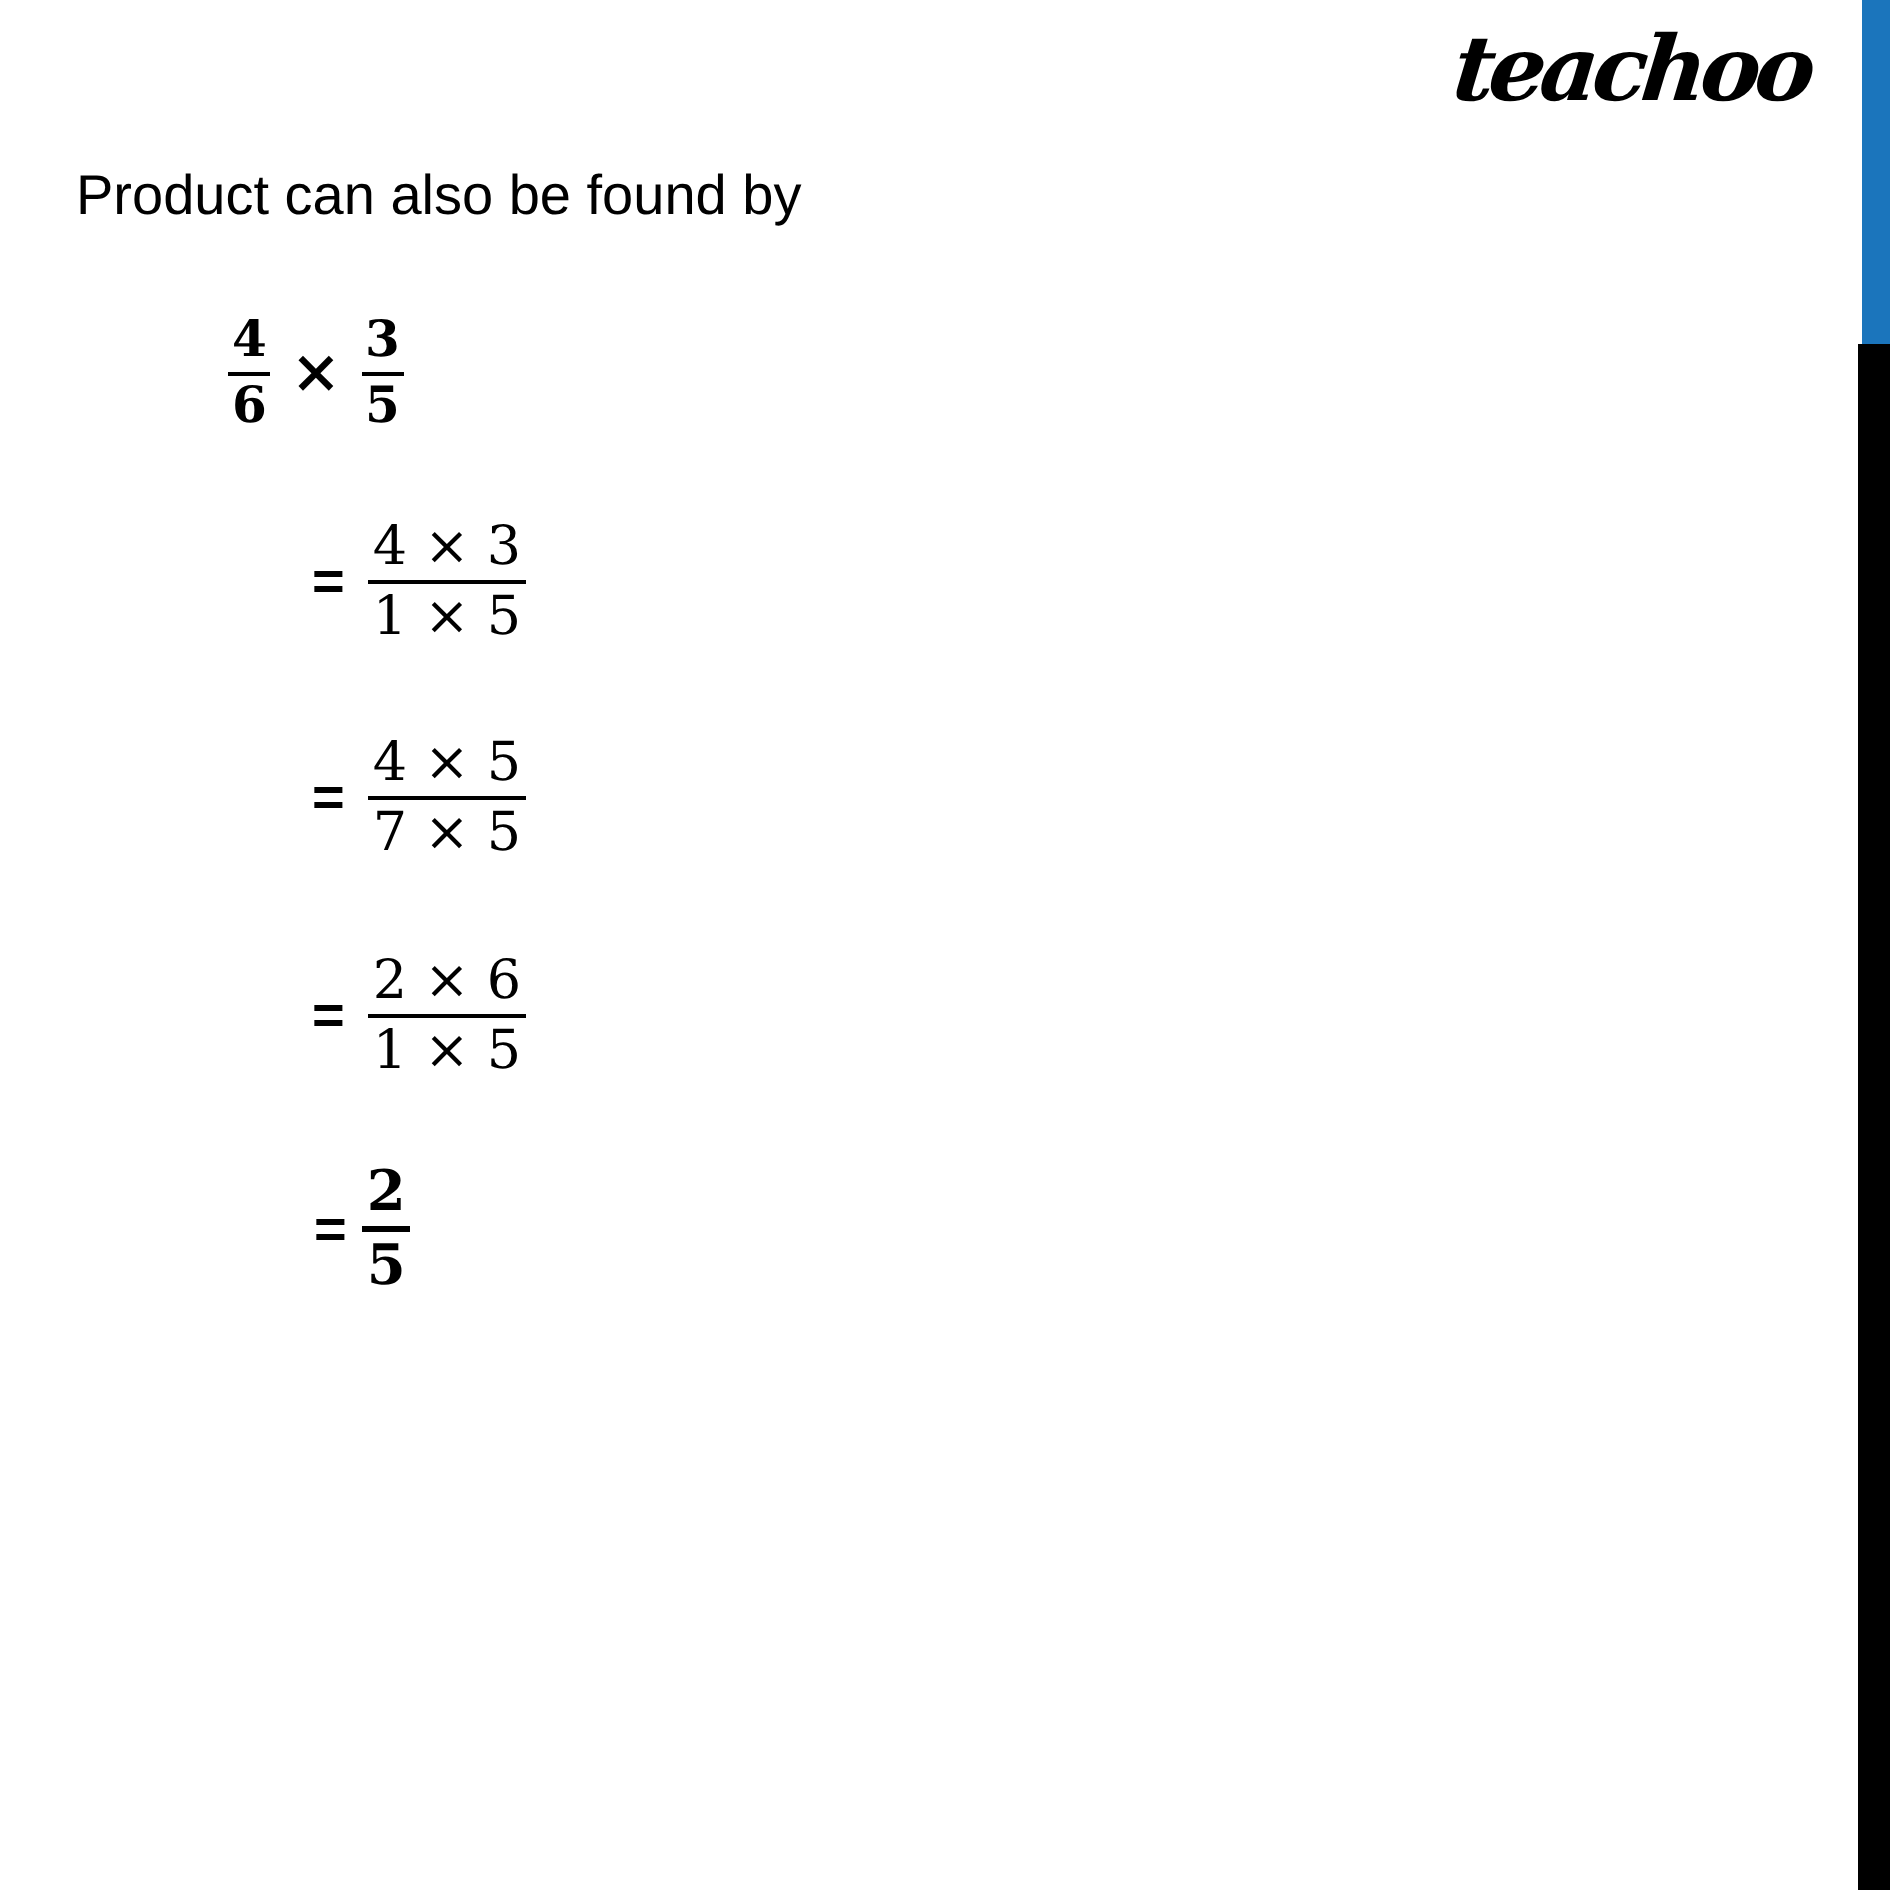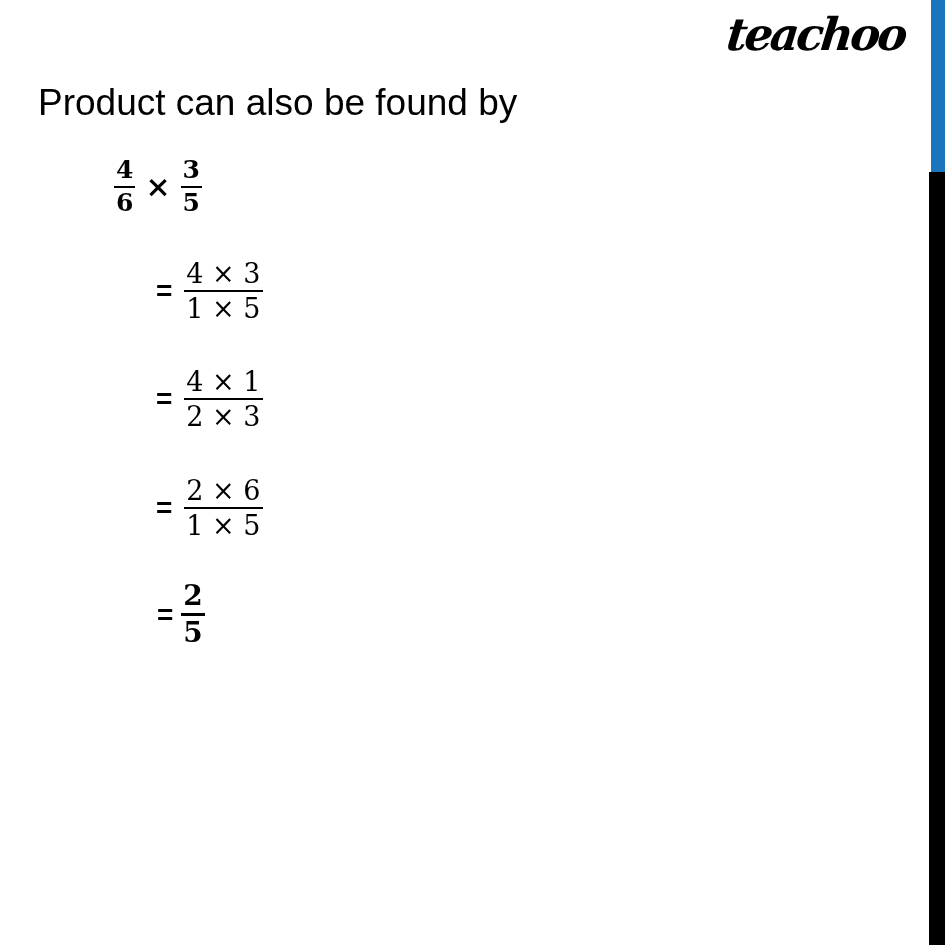--- a/index.html
+++ b/index.html
@@ -48,21 +48,21 @@
     transform: skewX(-6deg);
     color: #000000;
     white-space: nowrap;
   }
 
   
   .heading {
     position: absolute;
     left: 38px;
     top: 82px;
-    font-size: 37px;
+    font-size: 28px;
     line-height: 1.15;
     color: #000000;
   }
 
   
   .mathrow {
     position: absolute;
     display: flex;
     align-items: center;
     white-space: nowrap;
@@ -154,23 +154,23 @@
     <span class="frac">
       <span class="num">4 × 3</span>
       <span class="fbar"></span>
       <span class="den">1 × 5</span>
     </span>
   </div>
 
   <div class="mathrow step step-2">
     <span class="eq">=</span>
     <span class="frac">
-      <span class="num">4 × 1</span>
+      <span class="num">4 × 5</span>
       <span class="fbar"></span>
-      <span class="den">2 × 3</span>
+      <span class="den">7 × 5</span>
     </span>
   </div>
 
   <div class="mathrow step step-3">
     <span class="eq">=</span>
     <span class="frac">
       <span class="num">2 × 6</span>
       <span class="fbar"></span>
       <span class="den">1 × 5</span>
     </span>

